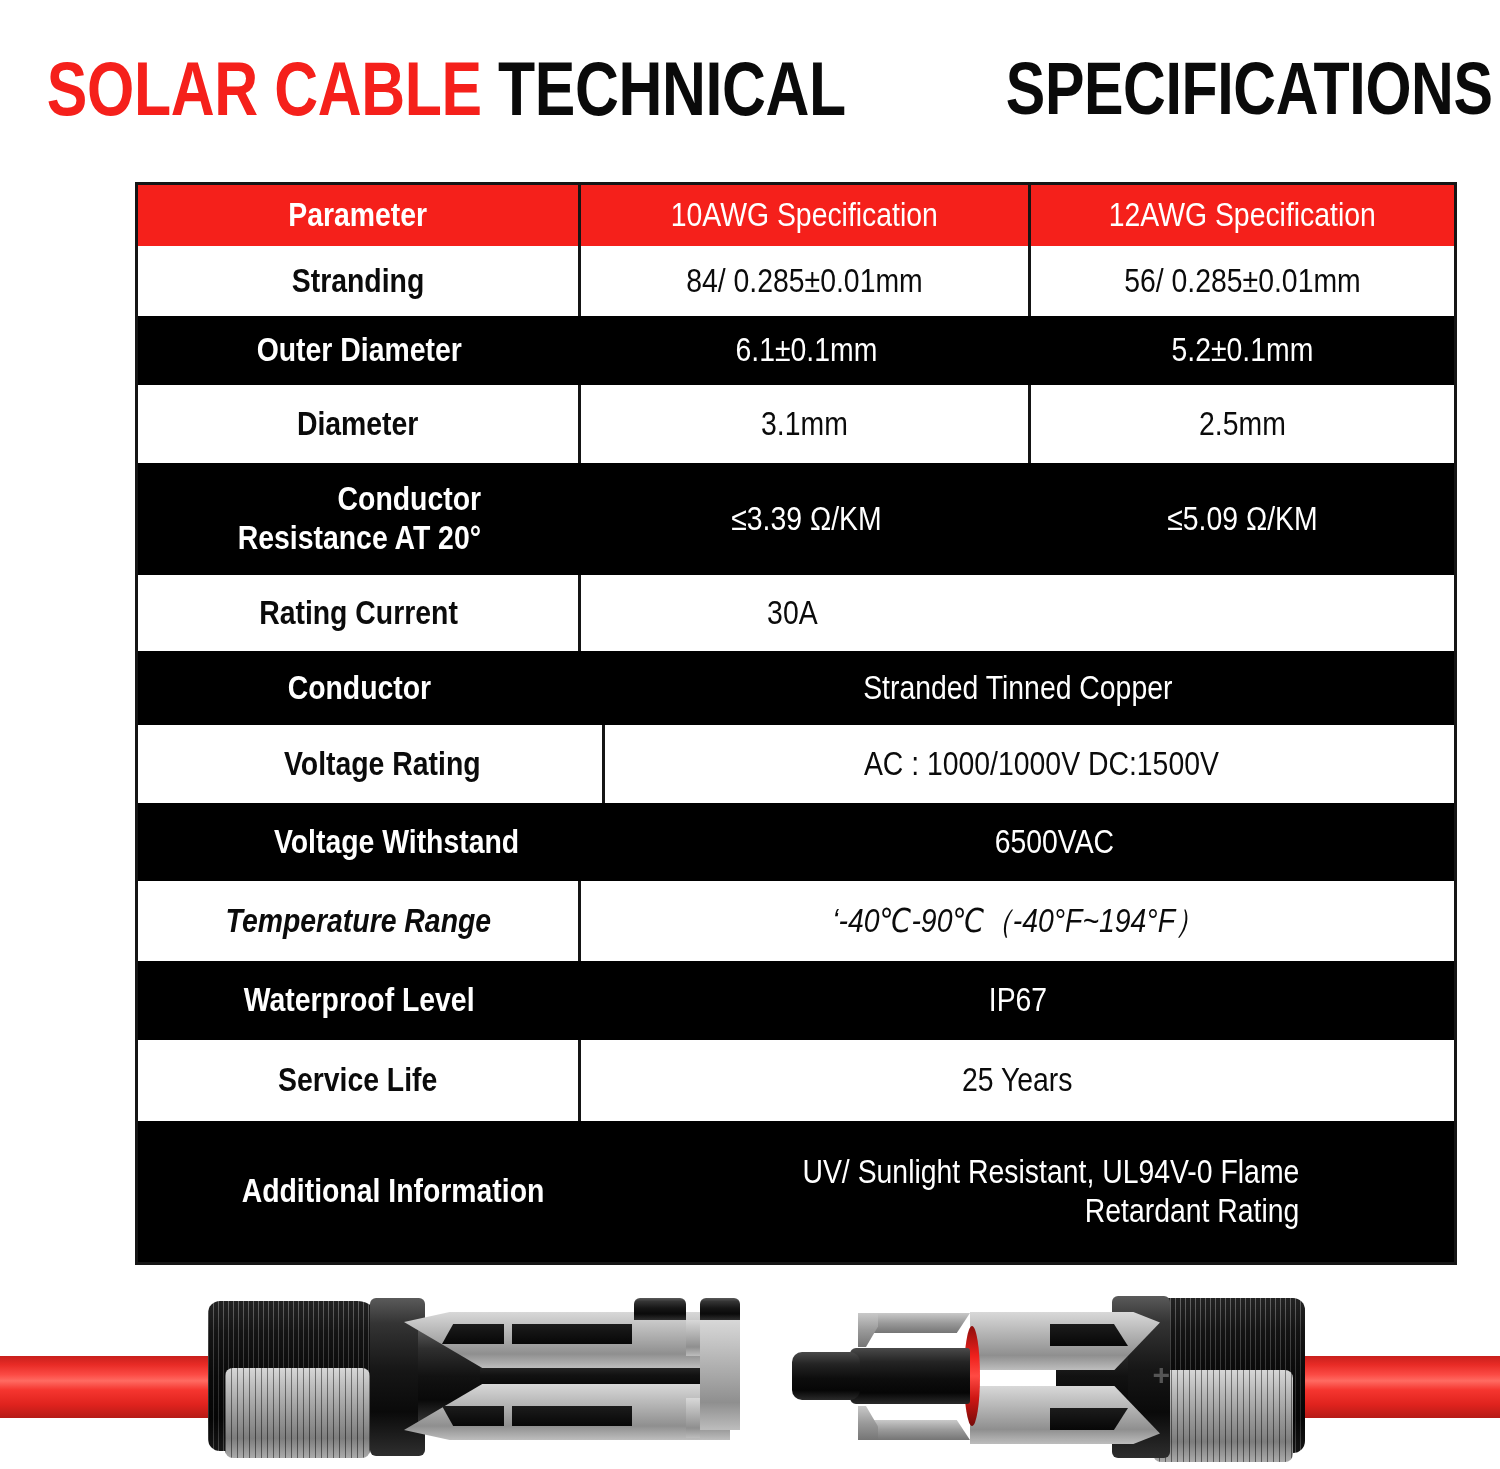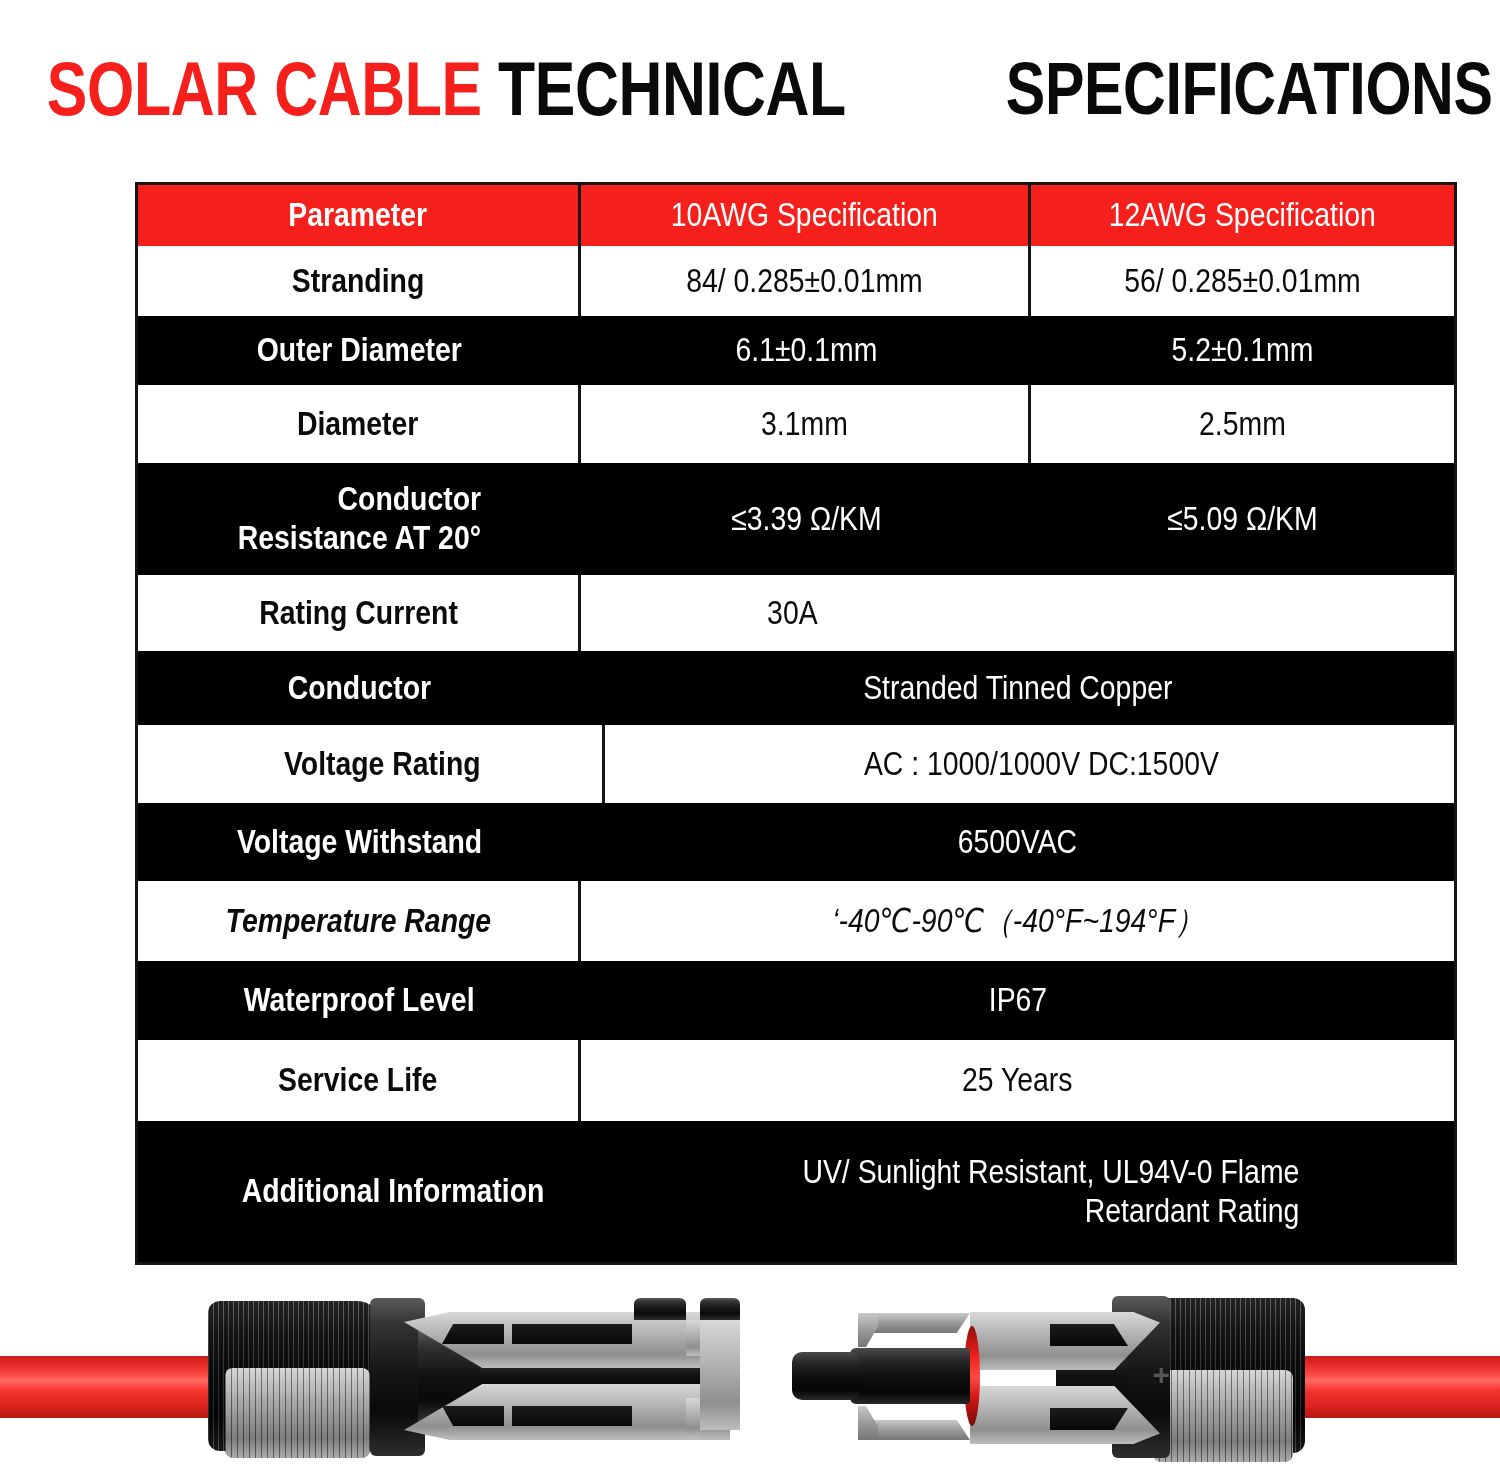--- a/index.html
+++ b/index.html
@@ -256,21 +256,21 @@
 
   <div class="row light" style="height:78px;padding-left:24px;">
     <div class="cell c-param">
         <span class="txt param-txt">Voltage Rating</span>
       </div>
     <div class="cell c-merge">
         <span class="txt val-txt">AC : 1000/1000V DC:1500V</span>
       </div>
   </div>
 
-  <div class="row dark" style="height:78px;">
+  <div class="row dark" style="height:78px;padding-left:37px;">
     <div class="cell c-param">
         <span class="txt param-txt">Voltage Withstand</span>
       </div>
     <div class="cell c-merge">
         <span class="txt val-txt">6500VAC</span>
       </div>
   </div>
 
   <div class="row light" style="height:80px;font-style:italic;">
     <div class="cell c-param">

